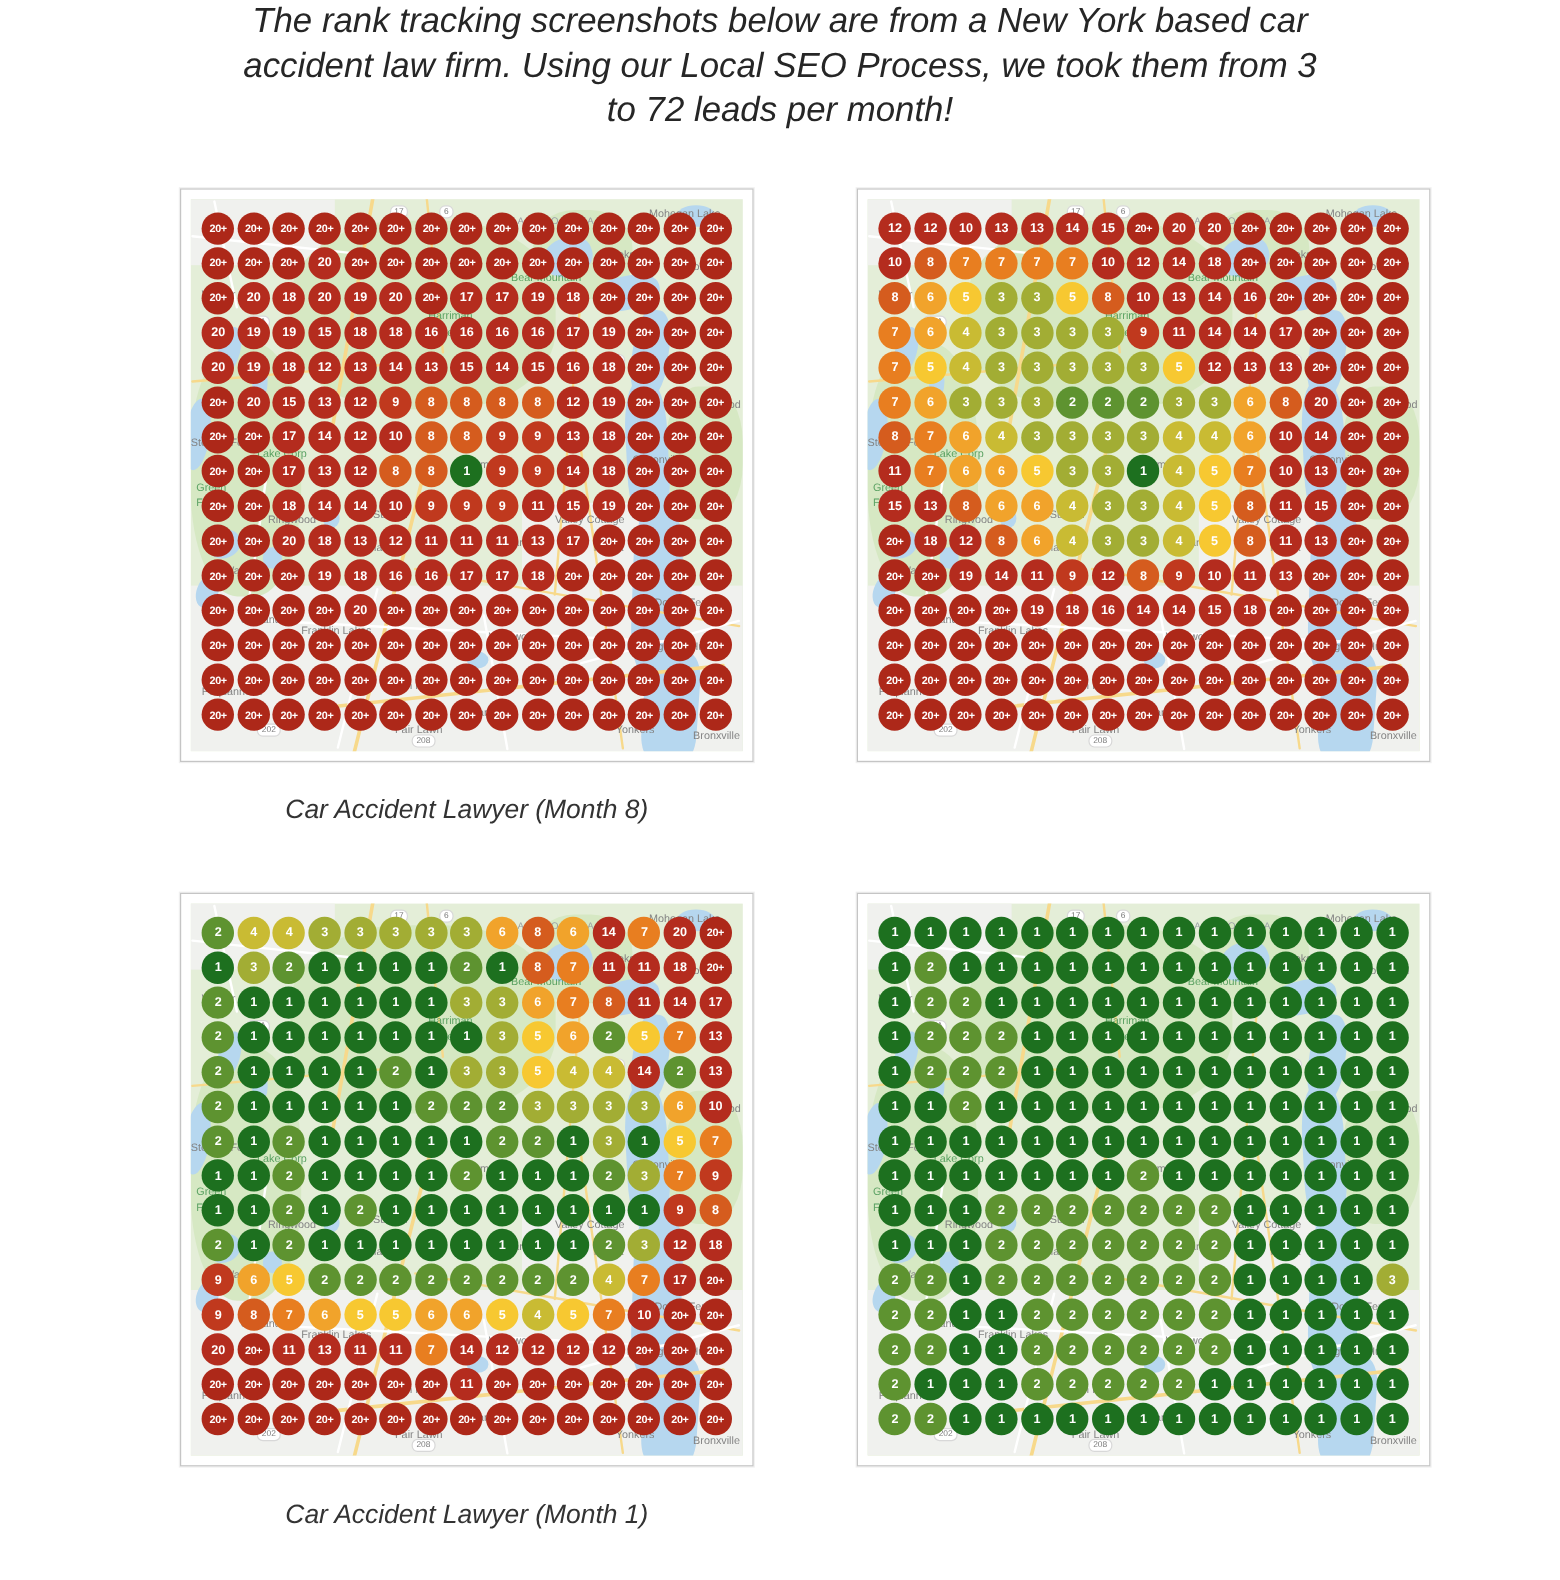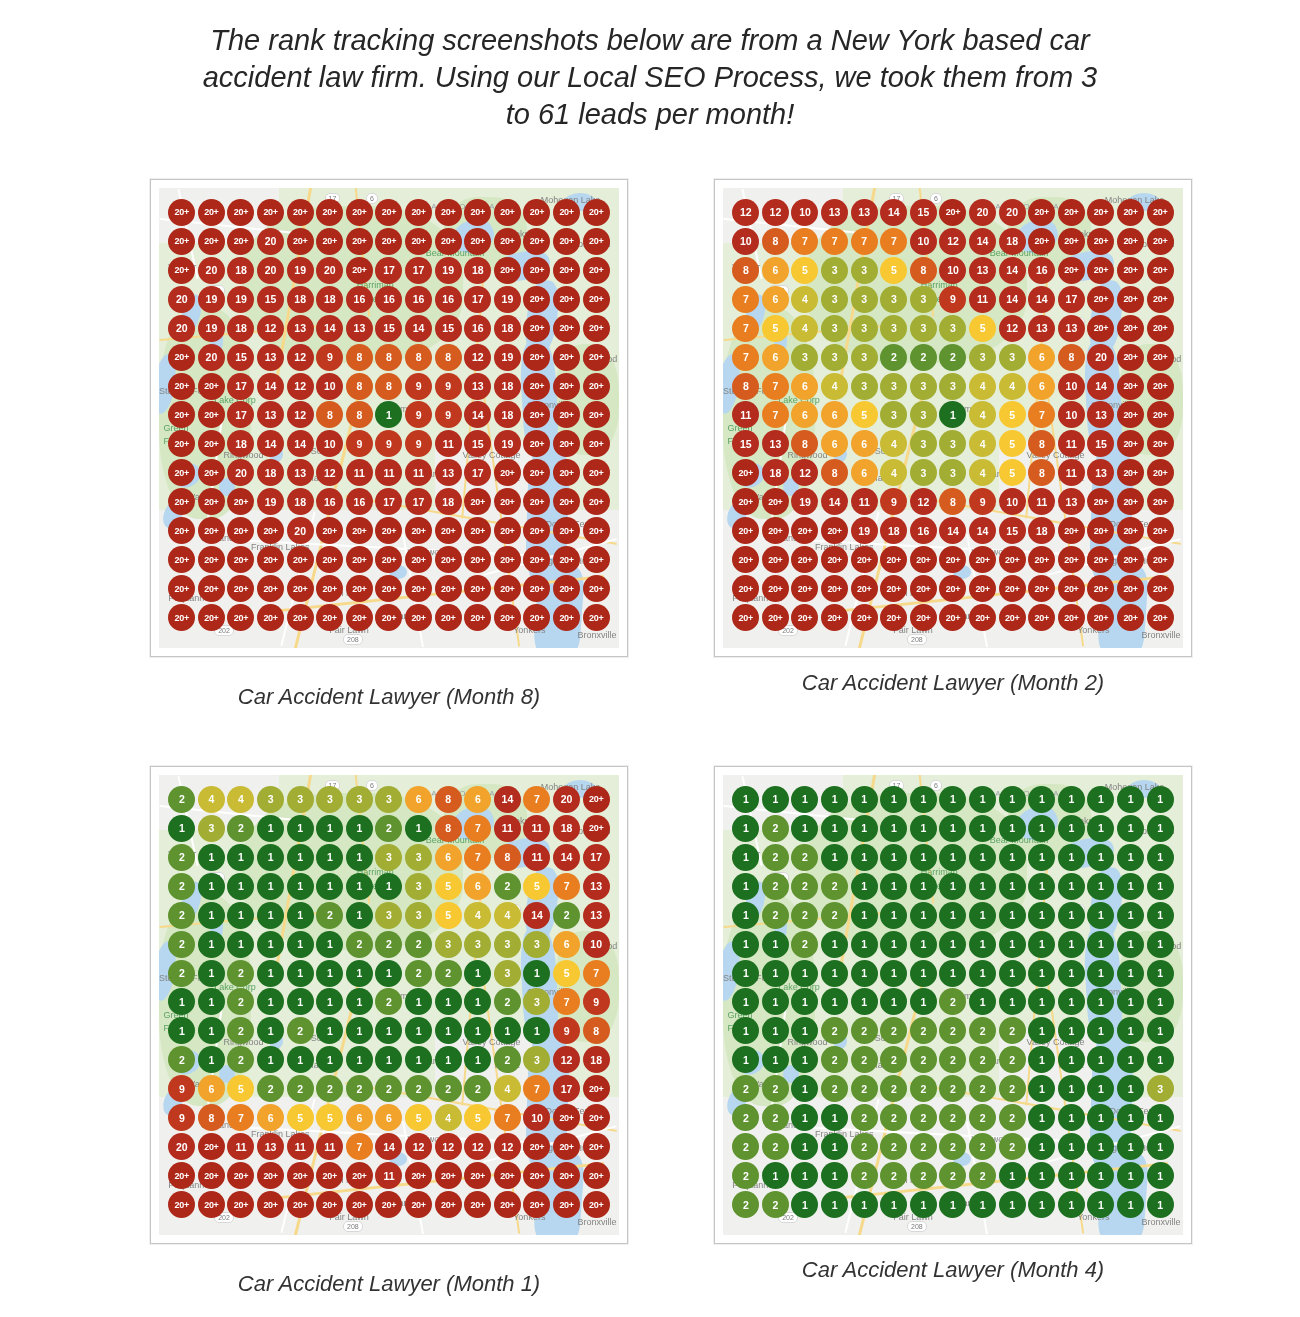--- a/index.html
+++ b/index.html
@@ -1,19 +1,19 @@
 <!DOCTYPE html>
 <html><head>
 <meta charset="utf-8">
 <style>
   html,body { margin:0; padding:0; background:#ffffff; }
   .page { position:relative; width:1300px; height:1317px; background:#fff;
           font-family:"Liberation Sans", sans-serif; overflow:hidden; }
 
-  .title { width:960px; margin:0 auto; padding-top:22px; text-align:center;
+  .title { width:960px; margin:0 auto; text-align:center;
            font-style:italic; font-size:29px; line-height:37px; color:#262626; }
   .title span { display:block; }
 
   .maps { display:grid; grid-template-columns:478px 478px; column-gap:86px;
           row-gap:56px; margin:46px 0 0 150px; }
 
   .panel { width:478px; }
   .frame { width:478px; height:478px; box-sizing:border-box; background:#fff;
            border:1px solid #c5c5c5; padding:8px; box-shadow:0 0 0 1px #efefef; }
   .map   { position:relative; width:100%; height:100%; overflow:hidden;
@@ -49,21 +49,21 @@
   .pin.plus { font-size:9px; letter-spacing:-0.3px; }
 </style>
 </head>
 <body>
 
 <div class="page">
 
   <p class="title">
       <span>The rank tracking screenshots below are from a New York based car</span>
       <span>accident law firm. Using our Local SEO Process, we took them from 3</span>
-      <span>to 61 leads per month!</span>
+      <span>to 72 leads per month!</span>
     </p>
 
   <div class="maps">
 
     <figure class="panel" style="margin:0">
       <div class="frame">
         <div class="map">
           <div class="bg">
               <div class="shape urban" style="left: 0px; top: 0px; width: 26%; height: 12%;"></div>
               <div class="shape urban" style="left: 0px; top: 70%; width: 100%; height: 30%;"></div>
@@ -679,21 +679,20 @@
               <div class="pin plus" style="background: rgb(173, 40, 25);">20+</div>
               <div class="pin plus" style="background: rgb(173, 40, 25);">20+</div>
               <div class="pin plus" style="background: rgb(173, 40, 25);">20+</div>
               <div class="pin plus" style="background: rgb(173, 40, 25);">20+</div>
               <div class="pin plus" style="background: rgb(173, 40, 25);">20+</div>
               <div class="pin plus" style="background: rgb(173, 40, 25);">20+</div>
               <div class="pin plus" style="background: rgb(173, 40, 25);">20+</div>
             </div>
         </div>
       </div>
-      <figcaption class="caption">Car Accident Lawyer (Month 2)</figcaption>
     </figure>
 
     <figure class="panel" style="margin:0">
       <div class="frame">
         <div class="map">
           <div class="bg">
               <div class="shape urban" style="left: 0px; top: 0px; width: 26%; height: 12%;"></div>
               <div class="shape urban" style="left: 0px; top: 70%; width: 100%; height: 30%;"></div>
               <div class="shape urban" style="left: 60%; top: 55%; width: 26%; height: 20%;"></div>
               <div class="shape park" style="left: 18%; top: 4%; width: 48%; height: 34%;"></div>
@@ -1307,17 +1306,16 @@
               <div class="pin" style="background: rgb(29, 112, 31);">1</div>
               <div class="pin" style="background: rgb(29, 112, 31);">1</div>
               <div class="pin" style="background: rgb(29, 112, 31);">1</div>
               <div class="pin" style="background: rgb(29, 112, 31);">1</div>
               <div class="pin" style="background: rgb(29, 112, 31);">1</div>
               <div class="pin" style="background: rgb(29, 112, 31);">1</div>
               <div class="pin" style="background: rgb(29, 112, 31);">1</div>
             </div>
         </div>
       </div>
-      <figcaption class="caption">Car Accident Lawyer (Month 4)</figcaption>
     </figure>
 
   </div>
 </div>
 
 </body></html>

